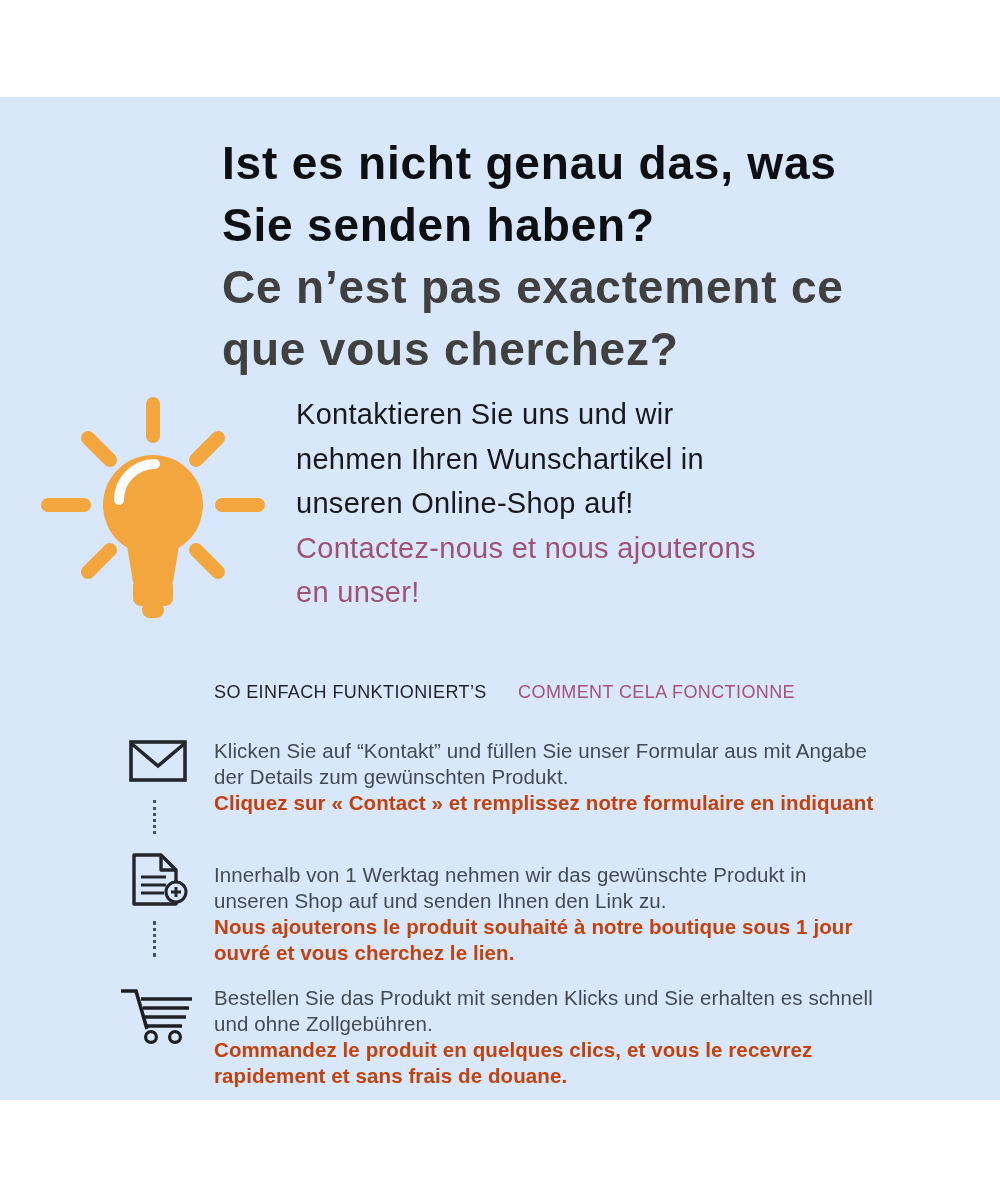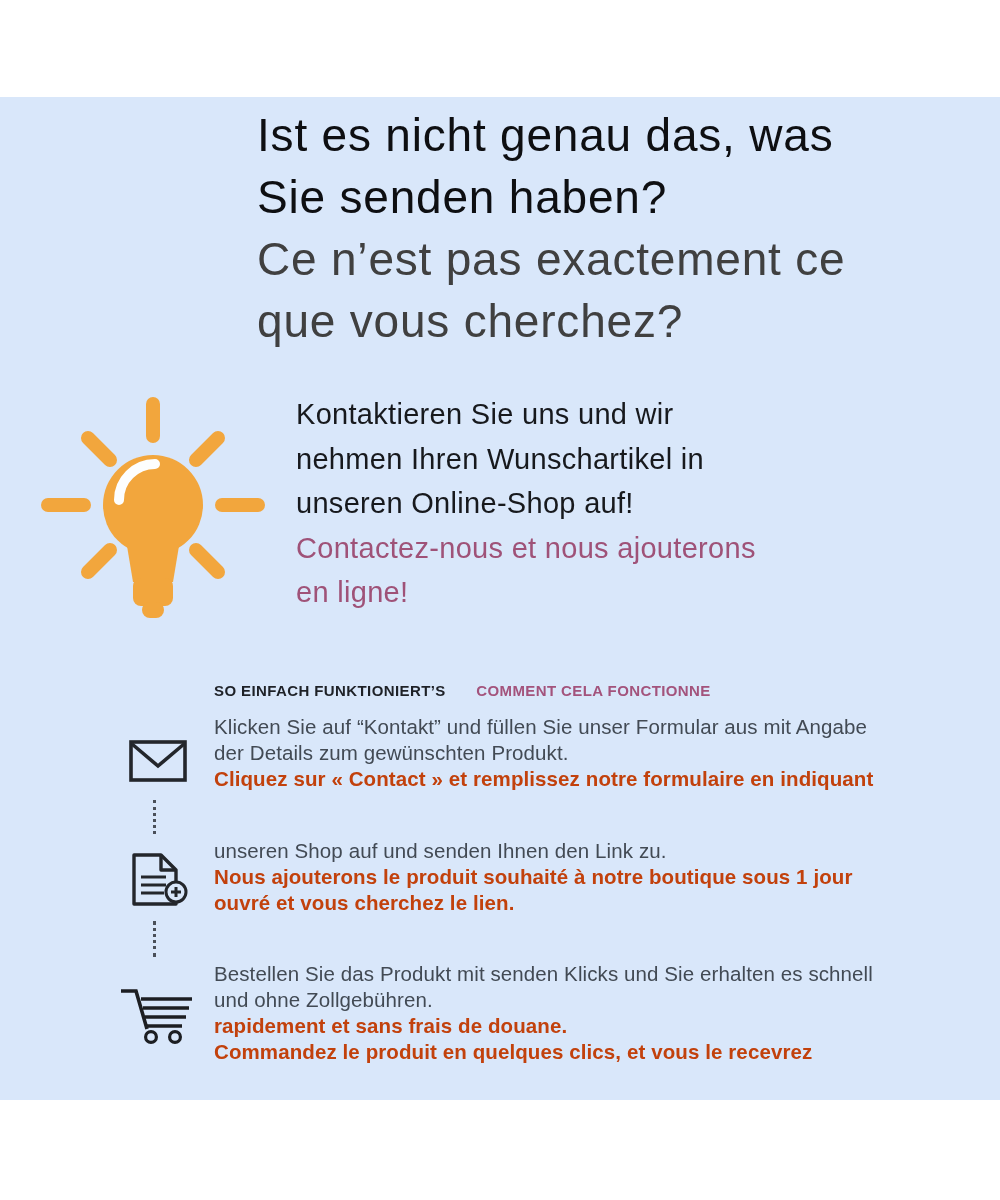--- a/index.html
+++ b/index.html
@@ -3,43 +3,43 @@
 <meta charset="utf-8">
 <style>
   html,body{margin:0;padding:0;}
   body{
     width:1000px;height:1200px;background:#ffffff;position:relative;
     font-family:"Liberation Sans", sans-serif;overflow:hidden;
   }
   .panel{position:absolute;left:0;top:97px;width:1000px;height:1003px;background:#d9e7fa;}
 
   
-  .headline{position:absolute;left:222px;top:104px;line-height:62px;font-weight:400;
-    font-size:46px;letter-spacing:0.8px;white-space:nowrap;margin-left:35px;}
+  .headline{position:absolute;left:222px;top:132px;line-height:62px;font-weight:700;
+    font-size:46px;letter-spacing:0.8px;white-space:nowrap;}
   .headline .de{color:#0e0f12;}
   .headline .fr{color:#404040;}
 
   
   .bulb{position:absolute;left:40px;top:390px;}
 
   
   .intro{position:absolute;left:296px;top:392px;font-size:29px;font-weight:400;
     line-height:44.5px;letter-spacing:0.3px;white-space:nowrap;}
   .intro .de{color:#17191d;}
   .intro .fr{color:#9f5278;}
 
   
-  .hiw{position:absolute;left:214px;top:682px;font-size:15px;font-weight:700;
+  .hiw{position:absolute;left:214px;top:682px;font-size:18px;font-weight:400;
     letter-spacing:0.4px;white-space:nowrap;text-align:center;}
   .hiw .de{color:#1e2127;}
   .hiw .fr{color:#a3537c;margin-left:26px;}
 
   
   .step-text{position:absolute;left:214px;font-size:20.5px;line-height:26px;
-    letter-spacing:0.1px;white-space:nowrap;}
+    letter-spacing:0.1px;white-space:nowrap;margin-top:24px;}
   .step-text.s1{top:714px;}
   .step-text.s2{top:838px;}
   .step-text.s3{top:961px;}
   .step-text .de{color:#424a54;font-weight:400;}
   .step-text .fr{color:#c2410c;font-weight:700;}
 
   .icon{position:absolute;}
   .envelope{left:129px;top:740px;}
   .docadd{left:126px;top:852px;}
   .cart{left:116px;top:984px;}
@@ -74,21 +74,21 @@
   <rect x="93" y="188" width="40" height="28" rx="8" fill="#f2a63d"></rect>
   <rect x="102" y="212" width="22" height="16" rx="8" fill="#f2a63d"></rect>
   <path d="M79,110 A36,36 0 0 1 115,74" stroke="#fdfefe" stroke-width="10" fill="none" stroke-linecap="round"></path>
 </svg>
 
 <div class="intro">
   <div class="de">Kontaktieren Sie uns und wir</div>
   <div class="de">nehmen Ihren Wunschartikel in</div>
   <div class="de">unseren Online-Shop auf!</div>
   <div class="fr">Contactez-nous et nous ajouterons</div>
-  <div class="fr">en ligne!</div>
+  <div class="fr">en unser!</div>
 </div>
 
 <div class="hiw">
   <span class="de">SO EINFACH FUNKTIONIERT’S</span>
   <span class="fr">COMMENT CELA FONCTIONNE</span>
 </div>
 
 <svg class="icon envelope" width="58" height="42" viewBox="0 0 58 42">
   <rect x="2" y="2" width="54" height="38" fill="none" stroke="#23262b" stroke-width="3.6"></rect>
   <polyline points="3,4 29,26 55,4" fill="none" stroke="#23262b" stroke-width="3.6" stroke-linejoin="miter"></polyline>
@@ -109,33 +109,34 @@
   <line x1="15" y1="33" x2="40" y2="33" stroke="#23262b" stroke-width="3"></line>
   <line x1="15" y1="41" x2="38" y2="41" stroke="#23262b" stroke-width="3"></line>
   <circle cx="50" cy="40" r="10" fill="#d9e7fa" stroke="#23262b" stroke-width="3"></circle>
   <line x1="50" y1="35" x2="50" y2="45" stroke="#23262b" stroke-width="3"></line>
   <line x1="45" y1="40" x2="55" y2="40" stroke="#23262b" stroke-width="3"></line>
 </svg>
 
 <div class="dotted d2"></div>
 
 <div class="step-text s2">
+  <div class="de">Innerhalb von 1 Werktag nehmen wir das gewünschte Produkt in</div>
   <div class="de">unseren Shop auf und senden Ihnen den Link zu.</div>
   <div class="fr">Nous ajouterons le produit souhaité à notre boutique sous 1 jour</div>
   <div class="fr">ouvré et vous cherchez le lien.</div>
 </div>
 
 <svg class="icon cart" width="80" height="60" viewBox="0 0 80 60">
   <polyline points="5,7 20,7 31,45" fill="none" stroke="#1c1e22" stroke-width="3.6" stroke-linejoin="miter"></polyline>
   <line x1="25" y1="15" x2="76" y2="15" stroke="#1c1e22" stroke-width="3.4"></line>
   <line x1="27" y1="24" x2="73" y2="24" stroke="#1c1e22" stroke-width="3.4"></line>
   <line x1="29" y1="33" x2="70" y2="33" stroke="#1c1e22" stroke-width="3.4"></line>
   <line x1="31" y1="42" x2="66" y2="42" stroke="#1c1e22" stroke-width="3.4"></line>
   <circle cx="35" cy="53" r="5.4" fill="none" stroke="#1c1e22" stroke-width="3.2"></circle>
   <circle cx="59" cy="53" r="5.4" fill="none" stroke="#1c1e22" stroke-width="3.2"></circle>
 </svg>
 
 <div class="step-text s3">
   <div class="de">Bestellen Sie das Produkt mit senden Klicks und Sie erhalten es schnell</div>
   <div class="de">und ohne Zollgebühren.</div>
+  <div class="fr">Commandez le produit en quelques clics, et vous le recevrez</div>
   <div class="fr">rapidement et sans frais de douane.</div>
-  <div class="fr">Commandez le produit en quelques clics, et vous le recevrez</div>
 </div>
 
 </body></html>

